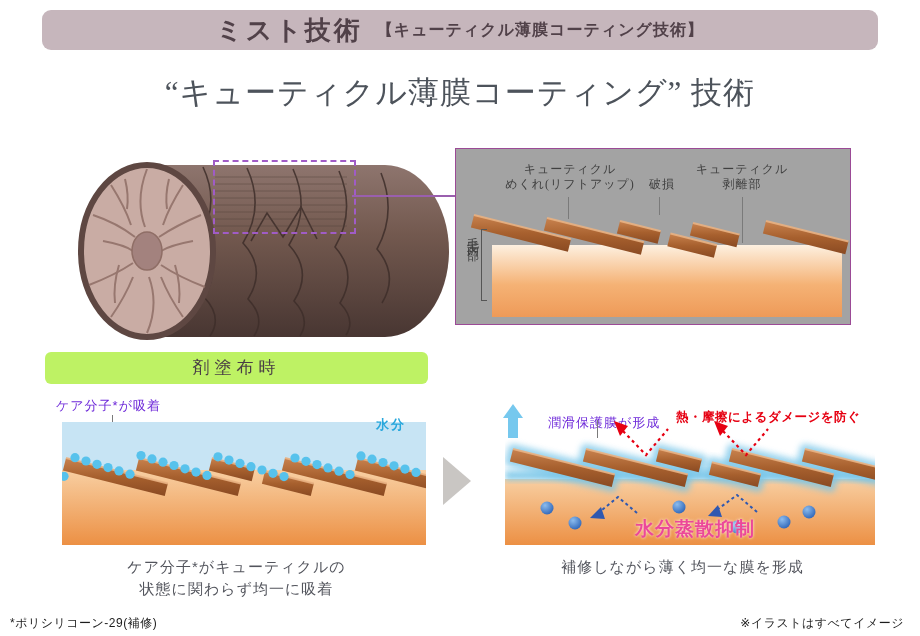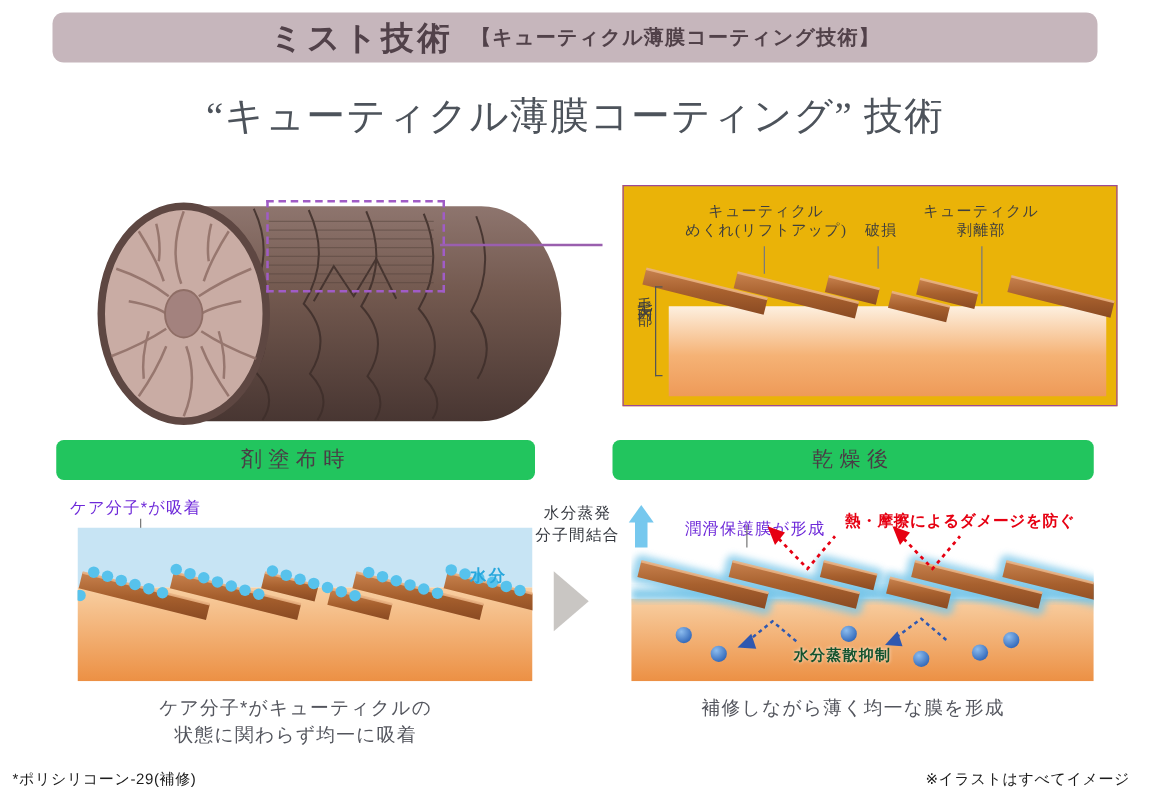--- a/index.html
+++ b/index.html
@@ -15,40 +15,40 @@
   .banner-sub{font-size:16px;font-weight:bold;color:#514149;letter-spacing:1px;}
 
   .main-title{left:0;top:72px;width:920px;text-align:center;font-size:31px;font-weight:500;
               color:#4d535b;letter-spacing:1px;margin:0;}
 
   
   .zoom-rect{left:213px;top:160px;width:139px;height:70px;border:2px dashed #a05cc6;}
   .connector{left:352px;top:195px;width:130px;height:2px;background:#9a5fae;}
 
   
-  .cuticle-box{left:498px;top:148px;width:396px;height:177px;border:1.5px solid #9b4a96;
-               background:#eab308;box-sizing:border-box;}
+  .cuticle-box{left:455px;top:148px;width:396px;height:177px;border:1.5px solid #9b4a96;
+               background:#a3a3a3;box-sizing:border-box;}
   .diag-label{font-size:12px;line-height:15px;color:#3f3f3f;text-align:center;letter-spacing:1px;
               font-family:"Liberation Serif","DejaVu Serif",serif;}
   .pointer{width:1px;background:#7a7a7a;}
   .v-label{font-size:12px;color:#3f3f3f;writing-mode:vertical-rl;letter-spacing:4px;
            font-family:"Liberation Serif","DejaVu Serif",serif;}
   .bracket{width:5px;border:1px solid #555;border-right:none;}
 
   
-  .panel-header{height:32px;border-radius:6px;background:#22c55e;text-align:center;
+  .panel-header{height:32px;border-radius:6px;background:#bef264;text-align:center;
                 line-height:32px;font-size:17px;color:#493e45;letter-spacing:5px;
                 font-family:"Liberation Serif","DejaVu Serif",serif;}
   .ph-left{left:45px;top:352px;width:383px;}
   .ph-right{left:490px;top:352px;width:385px;}
 
   .small-label{font-size:13px;color:#6d28d9;letter-spacing:1px;}
   .water-label{font-size:13px;font-weight:bold;color:#28a7dc;letter-spacing:2px;}
   .red-label{font-size:12.5px;font-weight:bold;color:#e60012;letter-spacing:0.5px;}
-  .navy-label{font-size:12px;font-weight:bold;color:#14532d;letter-spacing:1px;
+  .navy-label{font-size:19px;font-weight:bold;color:#ec4899;letter-spacing:1px;
               text-shadow:0 0 3px rgba(255,255,255,.9);}
 
   .mid-text{left:423px;top:401px;width:78px;text-align:center;font-size:12.5px;line-height:18px;
             color:#35383f;letter-spacing:1px;}
   .tri-right{left:443px;top:457px;width:0;height:0;border-left:28px solid #c9c6c3;
              border-top:24px solid transparent;border-bottom:24px solid transparent;}
 
   .up-arrow-head{left:503px;top:404px;width:0;height:0;border-left:10px solid transparent;
                  border-right:10px solid transparent;border-bottom:14px solid #76c8ee;}
   .up-arrow-shaft{left:508px;top:417px;width:10px;height:21px;background:#76c8ee;}
@@ -170,21 +170,20 @@
       <div>剥離部</div>
     </div>
     <div class="abs pointer" style="left:112px;top:48px;height:22px"></div>
     <div class="abs pointer" style="left:203px;top:48px;height:18px"></div>
     <div class="abs pointer" style="left:286px;top:48px;height:46px"></div>
     <div class="abs v-label" style="left:8px;top:78px;height:76px">毛髪内部</div>
     <div class="abs bracket" style="left:25px;top:80px;height:70px"></div>
   </div>
 
   <div class="abs panel-header ph-left">剤塗布時</div>
-  <div class="abs panel-header ph-right">乾燥後</div>
 
   <div class="abs small-label" style="left:56px;top:397px">ケア分子*が吸着</div>
   <div class="abs pointer" style="left:112px;top:415px;height:27px"></div>
   <svg id="wetSvg" class="abs" style="left:62px;top:422px" width="364" height="123" viewBox="0 0 364 123">
     <rect x="0" y="0" width="364" height="48" fill="#c7e4f4"></rect>
     <rect x="0" y="48" width="364" height="75" fill="url(#intWarm)"></rect>
   <polygon points="4,36 105.85,61.41 102.75,74.00999999999999 0.8999999999999999,48.6" fill="url(#slatG)"></polygon>
       <line x1="4" y1="36" x2="105.85" y2="61.41" stroke="#e9b283" stroke-width="2" opacity="0.9"></line>
       <polygon points="77,36 178.85,61.41 175.75,74.00999999999999 73.9,48.6" fill="url(#slatG)"></polygon>
       <line x1="77" y1="36" x2="178.85" y2="61.41" stroke="#e9b283" stroke-width="2" opacity="0.9"></line>
@@ -223,30 +222,26 @@
       <circle cx="266" cy="45.9" r="4.6" fill="#57c2ec"></circle>
       <circle cx="277" cy="49.2" r="4.6" fill="#57c2ec"></circle>
       <circle cx="288" cy="52.5" r="4.6" fill="#57c2ec"></circle>
       <circle cx="299" cy="33.9" r="4.6" fill="#57c2ec"></circle>
       <circle cx="310" cy="37.2" r="4.6" fill="#57c2ec"></circle>
       <circle cx="321" cy="40.5" r="4.6" fill="#57c2ec"></circle>
       <circle cx="332" cy="43.8" r="4.6" fill="#57c2ec"></circle>
       <circle cx="343" cy="47.1" r="4.6" fill="#57c2ec"></circle>
       <circle cx="354" cy="50.4" r="4.6" fill="#57c2ec"></circle>
     </svg>
-  <div class="abs water-label" style="left:376px;top:452px">水分</div>
+  <div class="abs water-label" style="left:376px;top:416px">水分</div>
   <div class="abs caption cap-left">
     <div>ケア分子*がキューティクルの</div>
     <div>状態に関わらず均一に吸着</div>
   </div>
 
-  <div class="abs mid-text">
-    <div>水分蒸発</div>
-    <div>分子間結合</div>
-  </div>
   <div class="abs tri-right"></div>
 
   <div class="abs up-arrow-head"></div>
   <div class="abs up-arrow-shaft"></div>
   <div class="abs small-label" style="left:548px;top:414px">潤滑保護膜が形成</div>
   <div class="abs pointer" style="left:597px;top:420px;height:18px"></div>
   <div class="abs red-label" style="left:676px;top:409px">熱・摩擦によるダメージを防ぐ</div>
   <svg id="drySvg" class="abs" style="left:505px;top:415px" width="370" height="130" viewBox="0 0 370 130">
     <rect x="0" y="64" width="370" height="66" fill="url(#intWarm)"></rect>
     <rect x="0" y="56" width="370" height="9" fill="#78c6e8" opacity="0.9" filter="url(#blur3)"></rect>

